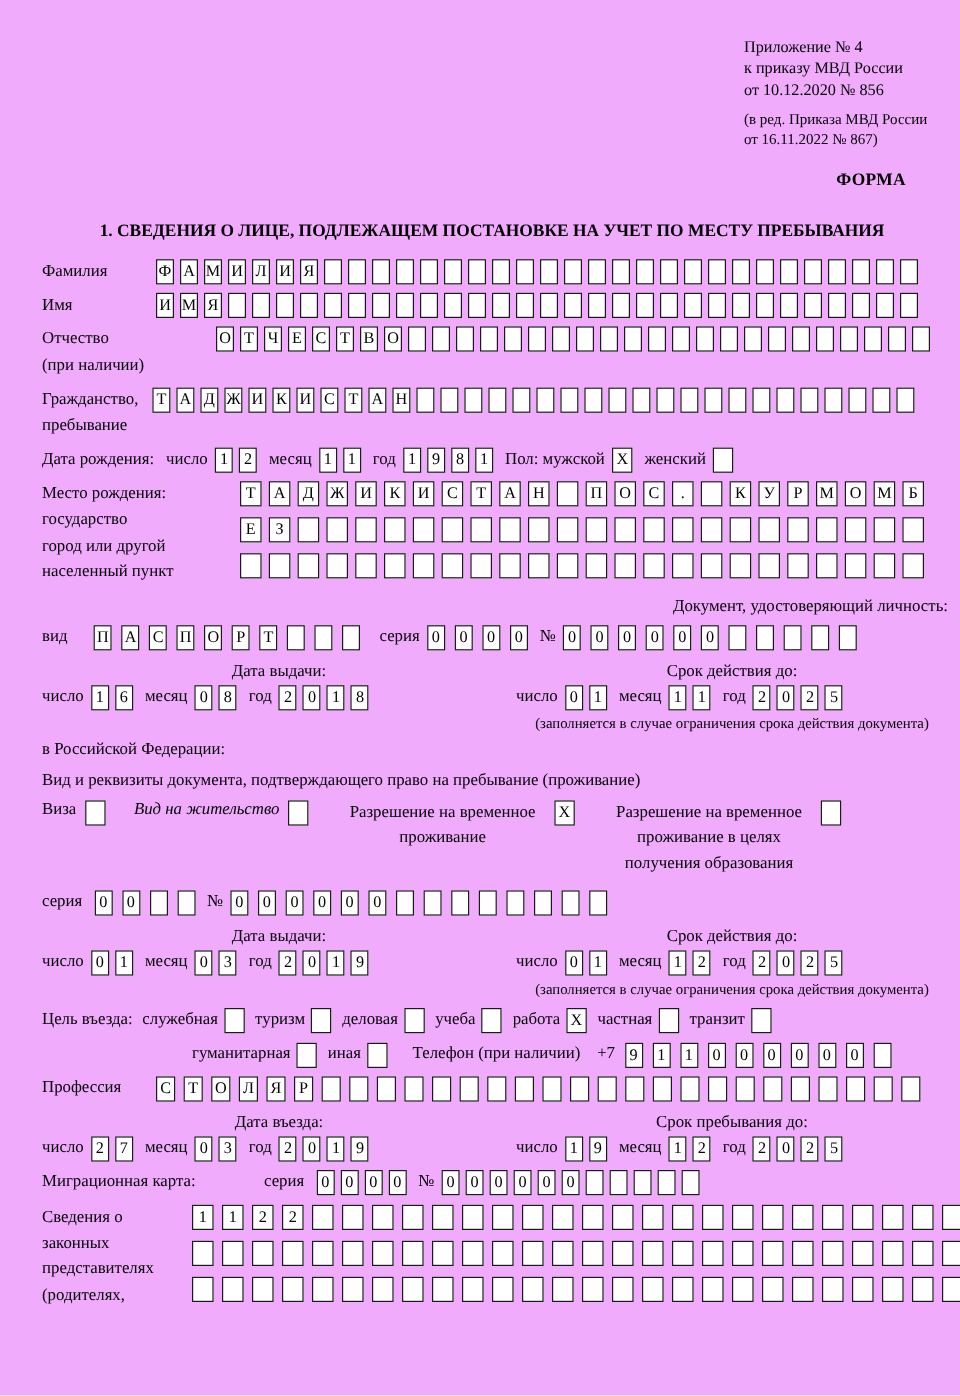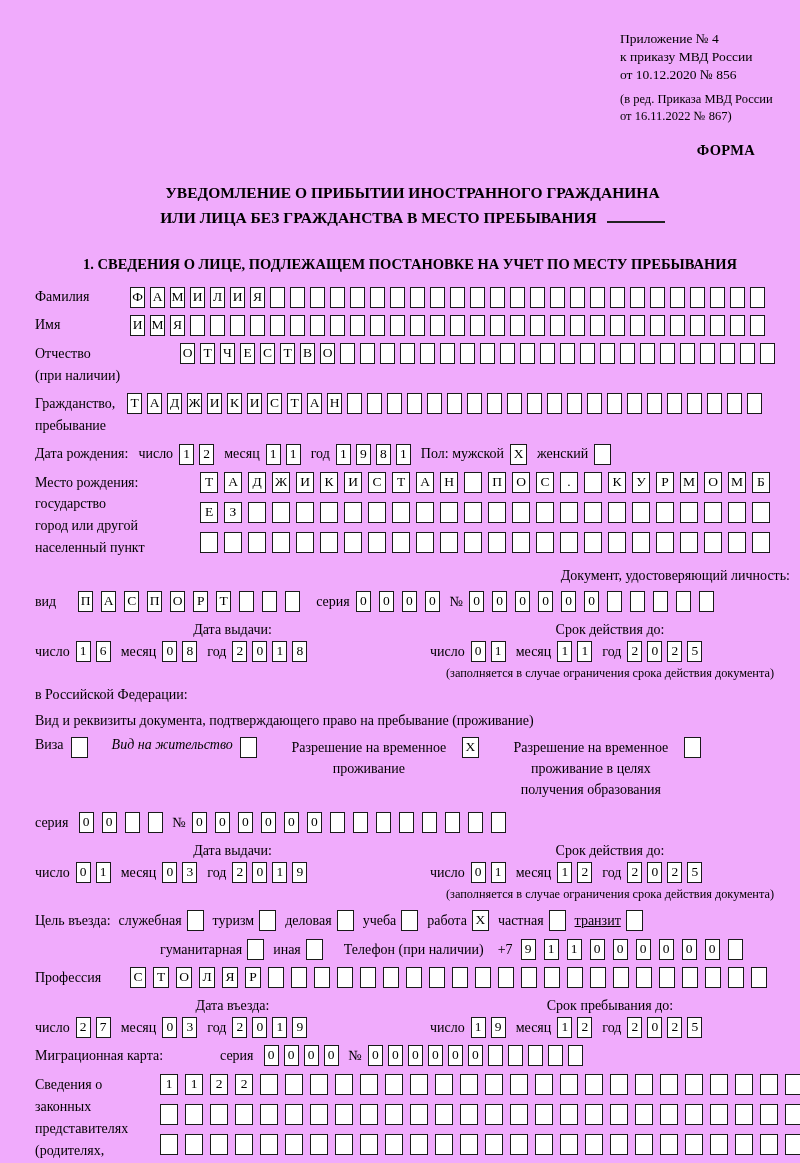--- a/index.html
+++ b/index.html
@@ -80,26 +80,20 @@
     <div>Приложение № 4</div>
     <div>к приказу МВД России</div>
     <div>от 10.12.2020 № 856</div>
     <div class="sub">
       <div>(в ред. Приказа МВД России</div>
       <div>от 16.11.2022 № 867)</div>
     </div>
   </div>
   <div class="forma">ФОРМА</div>
 
-  <div class="title">
-    <div>УВЕДОМЛЕНИЕ О ПРИБЫТИИ ИНОСТРАННОГО ГРАЖДАНИНА</div>
-    <div>
-      <span>ИЛИ ЛИЦА БЕЗ ГРАЖДАНСТВА В МЕСТО ПРЕБЫВАНИЯ</span><span class="title-blank"></span>
-    </div>
-  </div>
 
   <div class="sec-heading">1. СВЕДЕНИЯ О ЛИЦЕ, ПОДЛЕЖАЩЕМ ПОСТАНОВКЕ НА УЧЕТ ПО МЕСТУ ПРЕБЫВАНИЯ</div>
 
   <div class="frow">
     <span class="flabel w95">Фамилия</span>
     <span class="cellrow">
         <span class="cell">Ф</span>
         <span class="cell">А</span>
         <span class="cell">М</span>
         <span class="cell">И</span>
@@ -595,21 +589,21 @@
       <span class="cellrow cb">
           <span class="cell">X</span>
         </span>
     </span>
     <span class="p-item">
       <span class="olbl">частная</span>
       <span class="cellrow cb">
           <span class="cell"></span>
         </span>
     </span>
-    <span class="p-item" style="margin-right:12px;text-decoration:underline;">
+    <span class="p-item" style="margin-right:12px;">
       <span class="olbl">транзит</span>
       <span class="cellrow cb">
           <span class="cell"></span>
         </span>
     </span>
   </div>
 
   <div class="purpose-row indent125">
     <span class="p-item">
       <span class="olbl">гуманитарная</span>

